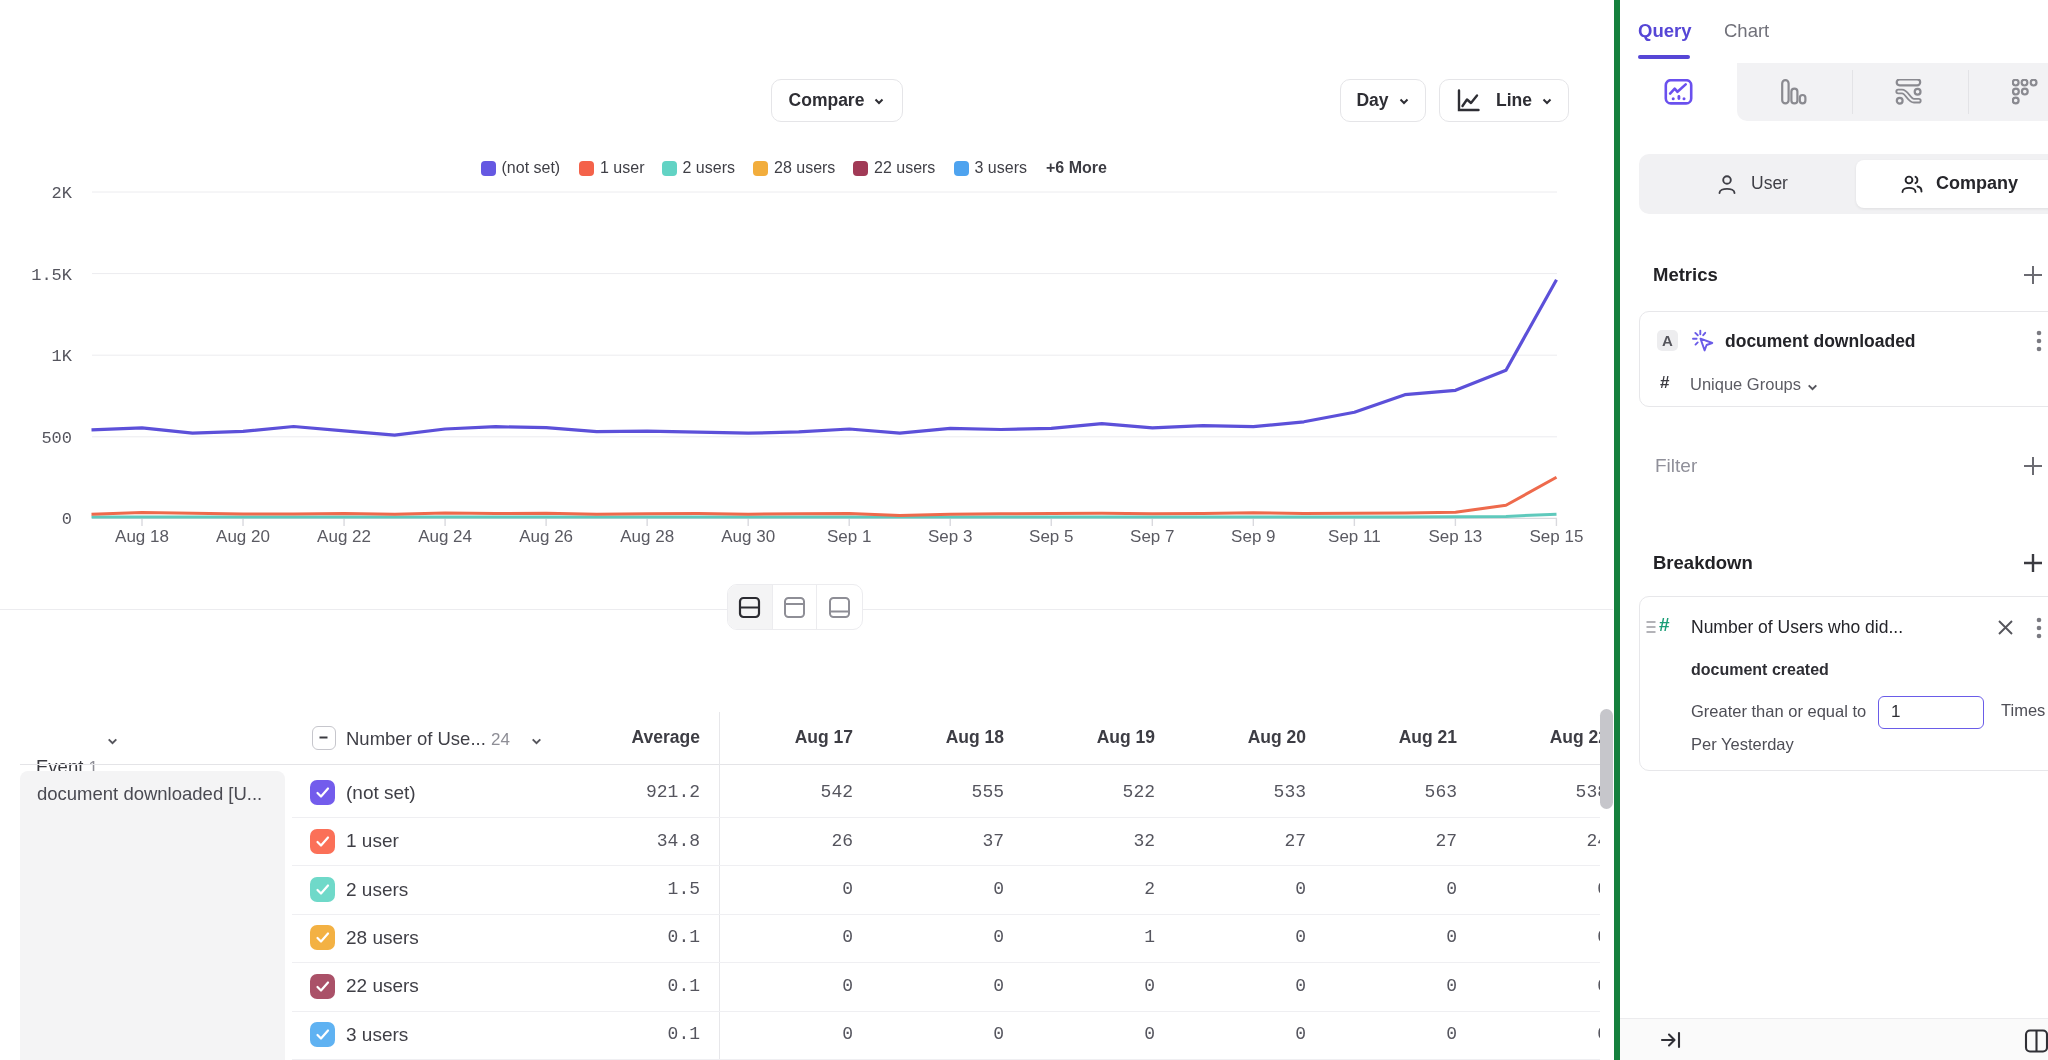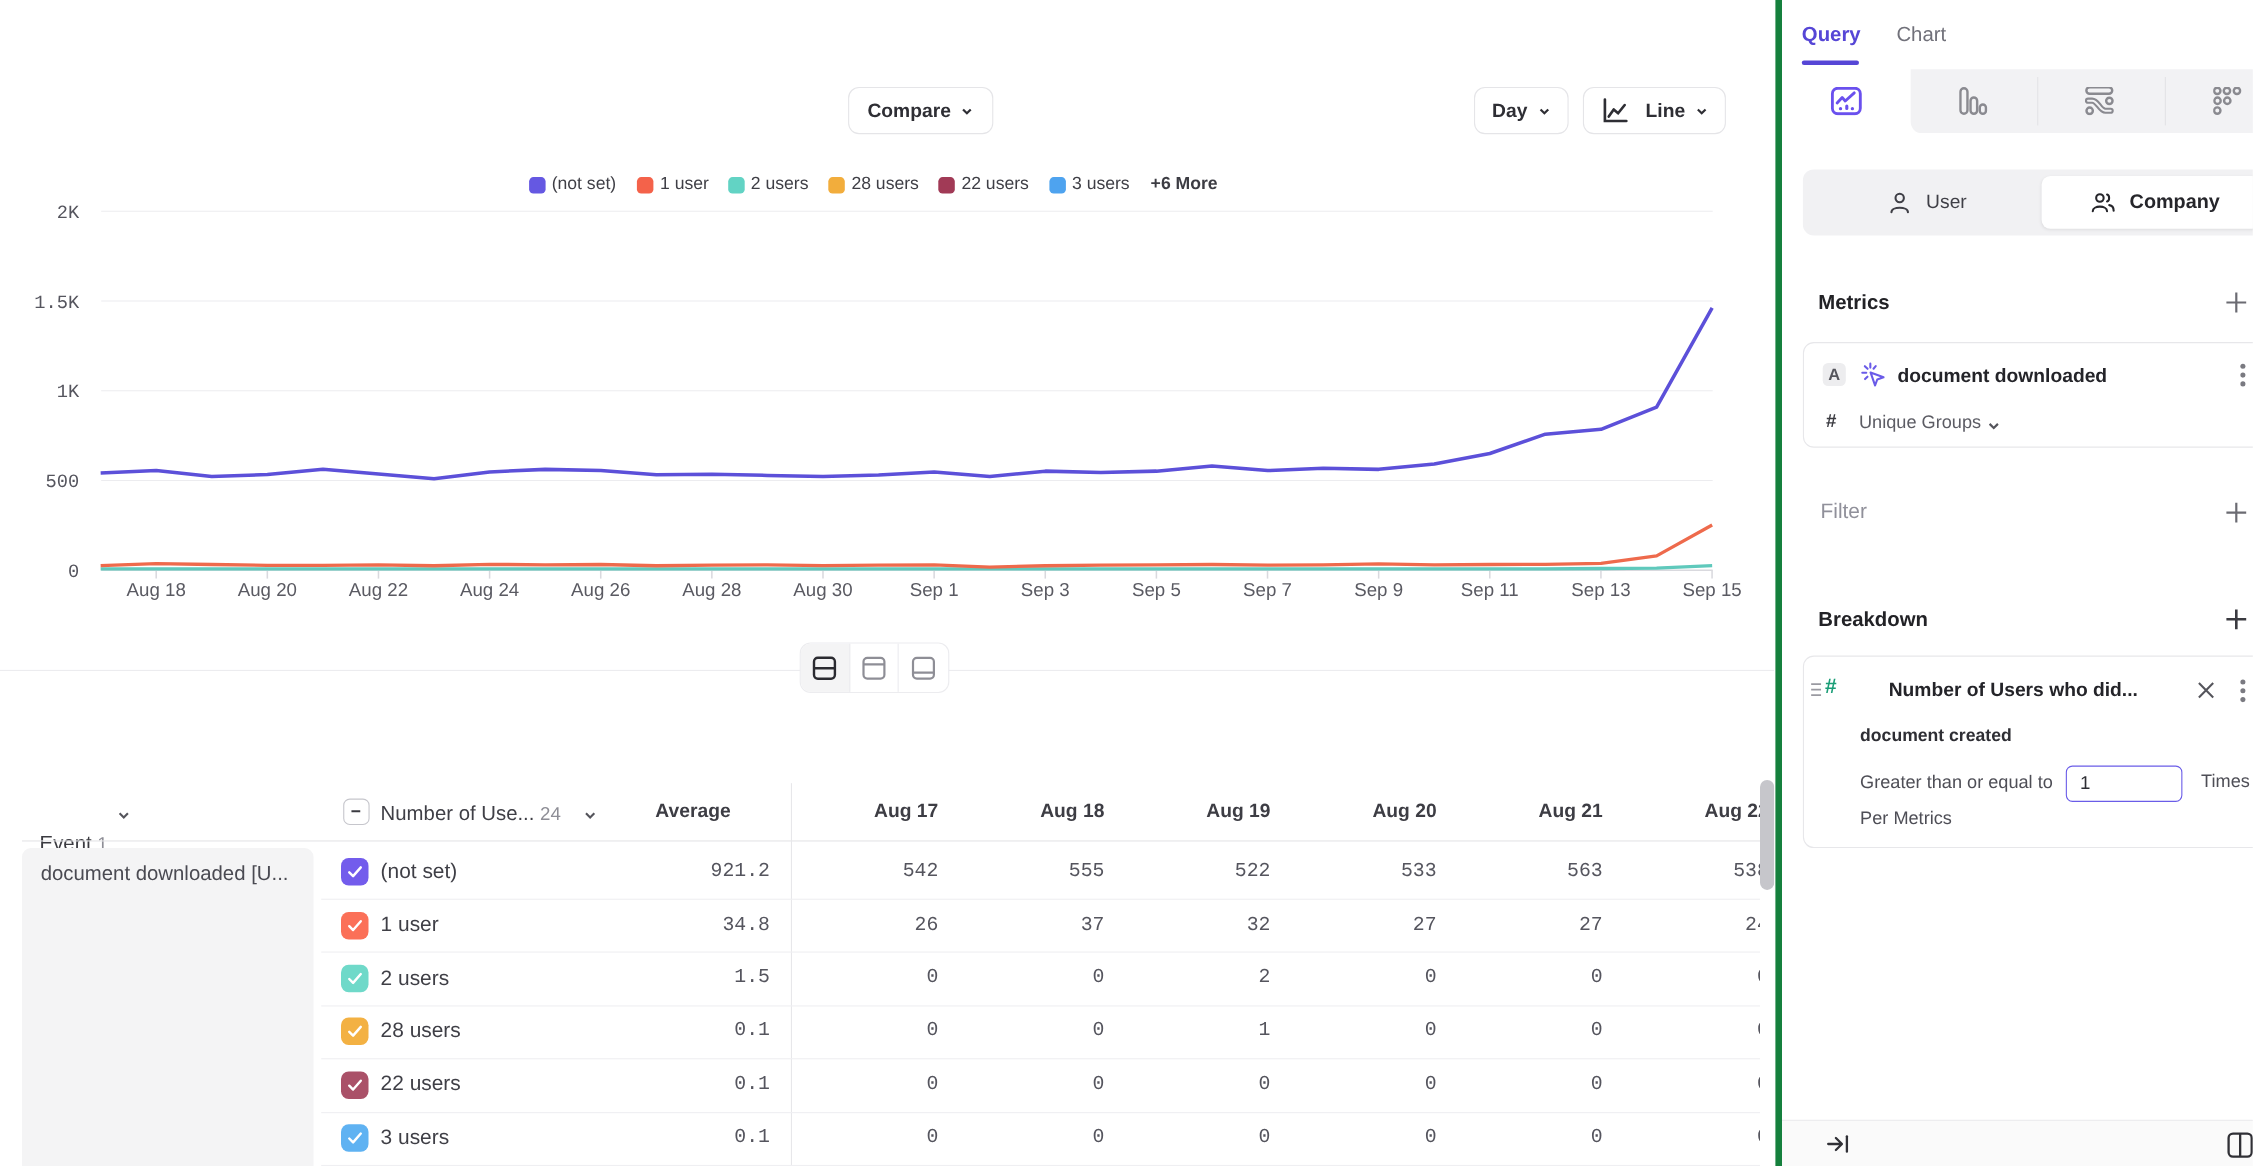--- a/index.html
+++ b/index.html
@@ -148,21 +148,21 @@
       </svg>
       <div class="abs" style="left:312px; top:726px; width:24px; height:24px; border:1.5px solid #c6c6cc; border-radius:6px; background:#fff;">
         <svg style="position:absolute;left:4px;top:4px;" width="13" height="13" viewBox="0 0 13 13" stroke="#3a3a40" stroke-width="2" fill="none">
           <path d="M2.5 6.5 H10.5"></path>
         </svg>
       </div>
       <div class="abs" style="left:346px; top:728px; font-size:18.5px; color:#3f3f46;">Number of Use... <span style="color:#8e8e96;font-size:17px;">24</span></div>
       <svg class="abs" style="left:530px; top:735px;" width="13" height="13" viewBox="0 0 12 12" fill="none" stroke="#55555c" stroke-width="1.8">
         <path d="M2.5 4 L6 7.5 L9.5 4"></path>
       </svg>
-      <div class="hdrcell" style="left:560px; top:727px; width:140px; text-align:center;">Average</div>
+      <div class="hdrcell" style="left:560px; top:727px; width:140px; text-align:right;">Average</div>
       <div class="hdrcell" style="left:713px; top:727px; width:140px; text-align:right;">Aug 17</div>
       <div class="hdrcell" style="left:864px; top:727px; width:140px; text-align:right;">Aug 18</div>
       <div class="hdrcell" style="left:1015px; top:727px; width:140px; text-align:right;">Aug 19</div>
       <div class="hdrcell" style="left:1166px; top:727px; width:140px; text-align:right;">Aug 20</div>
       <div class="hdrcell" style="left:1317px; top:727px; width:140px; text-align:right;">Aug 21</div>
       <div class="hdrcell" style="left:1468px; top:727px; width:140px; text-align:right;">Aug 22</div>
       <div class="abs" style="left:20px; top:764px; width:1580px; height:1px; background:#e4e4e7;"></div>
       <div class="abs" style="left:719px; top:712px; width:1px; height:348px; background:#e7e7ea;"></div>
       <div class="abs" style="left:20px; top:771px; width:265px; height:289px; background:#f4f4f5; border-radius:8px 8px 0 0;"></div>
       <div class="abs" style="left:37px; top:783px; font-size:18.5px; color:#4a4a52;">document downloaded [U...</div>
@@ -339,36 +339,36 @@
   <div class="abs" style="left:33px; top:552px; font-size:18.5px; font-weight:700; color:#222226;">Breakdown</div>
   <svg class="abs sideplus" style="left:401px; top:551px;" viewBox="0 0 24 24" fill="none" stroke="#3a3a40" stroke-width="2.4">
       <path d="M12 3 V21 M3 12 H21"></path>
     </svg>
 
   <div class="abs" style="left:19px; top:596px; width:440px; height:175px; border:1px solid #e7e7ea; border-radius:10px; background:#fff;">
     <svg class="abs" style="left:5px; top:23px;" width="12" height="14" viewBox="0 0 12 14" stroke="#9a9aa1" stroke-width="1.6">
       <path d="M1.5 2 H10.5 M1.5 7 H10.5 M1.5 12 H10.5"></path>
     </svg>
     <div class="abs" style="left:19px; top:17px; font-size:19px; font-weight:700; color:#1b9e77;">#</div>
-    <div class="abs" style="left:51px; top:20px; font-size:17.5px; font-weight:700; color:#242429;margin-left:26px;">Number of Users who did...</div>
+    <div class="abs" style="left:51px; top:20px; font-size:17.5px; font-weight:400; color:#242429;">Number of Users who did...</div>
     <svg class="abs" style="left:357px; top:22px;" width="17" height="17" viewBox="0 0 17 17" fill="none" stroke="#55555c" stroke-width="1.9">
         <path d="M2 2 L15 15 M15 2 L2 15"></path>
       </svg>
     <svg class="abs" style="left:389px; top:19px;" width="20" height="24" viewBox="0 0 20 24" fill="#7a7a81">
       <circle cx="10" cy="4" r="2.3"></circle>
         <circle cx="10" cy="12" r="2.3"></circle>
         <circle cx="10" cy="20" r="2.3"></circle>
     </svg>
     <div class="abs" style="left:51px; top:64px; font-size:16px; font-weight:700; color:#2e2e34;">document created</div>
     <div class="abs" style="left:51px; top:105px; font-size:16.5px; color:#4e4e56;">Greater than or equal to</div>
     <div class="abs" style="left:238px; top:99px; width:106px; height:33px; border:1.5px solid #6a5ce8; border-radius:6px; background:#fff;">
       <div class="abs" style="left:12px; top:5px; font-size:17px; color:#2e2e34;">1</div>
     </div>
     <div class="abs" style="left:361px; top:104px; font-size:16.5px; color:#4e4e56;">Times</div>
-    <div class="abs" style="left:51px; top:138px; font-size:16.5px; color:#4e4e56;">Per Metrics</div>
+    <div class="abs" style="left:51px; top:138px; font-size:16.5px; color:#4e4e56;">Per Yesterday</div>
   </div>
 
   <div class="abs" style="left:0; top:1018px; width:435px; height:42px; background:#fafafa; border-top:1px solid #ececee;"></div>
   <svg class="abs" style="left:39px; top:1028px;" width="24" height="24" viewBox="0 0 24 24" fill="none" stroke="#303036" stroke-width="2.1">
     <path d="M3 12 H15 M10 6.5 L15.5 12 L10 17.5" stroke-linecap="round" stroke-linejoin="round"></path>
     <path d="M20 5 V19" stroke-linecap="round"></path>
   </svg>
   <svg class="abs" style="left:404px; top:1028px;" width="25" height="26" viewBox="0 0 25 26" fill="none" stroke="#303036" stroke-width="2.1">
     <rect x="2" y="2.5" width="21" height="21" rx="4"></rect>
     <path d="M12.5 2.5 V23.5"></path>

